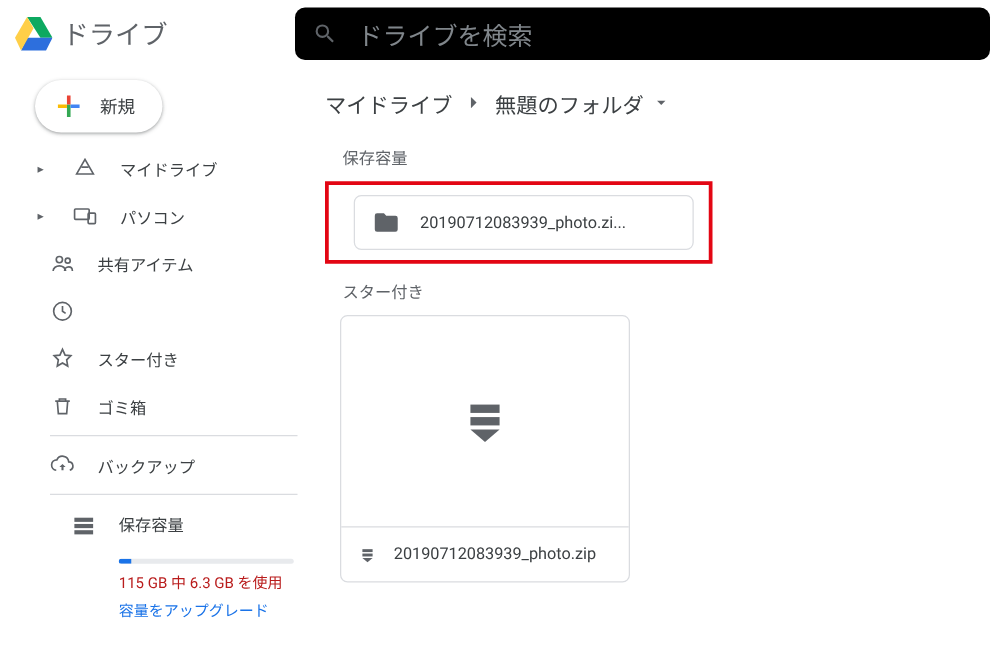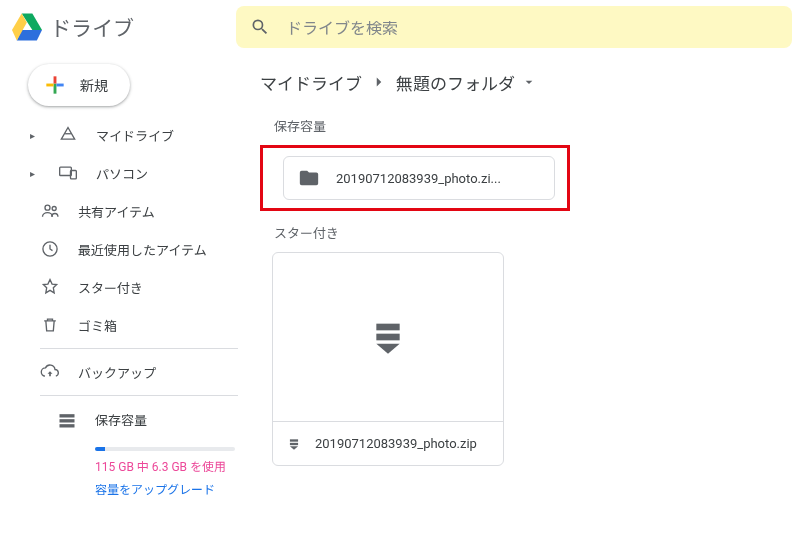--- a/index.html
+++ b/index.html
@@ -29,27 +29,27 @@
     color: #5f6368;
   }
   .search-wrap {
     flex: 1;
     display: flex;
     align-items: center;
   }
   .search {
     display: flex;
     align-items: center;
-    background: #fef9c3;
+    background: #000000;
     width: 100%;
     height: 42px;
     border-radius: 8px;
     padding: 0 14px;
     gap: 16px;
-    font-size: 16px;
+    font-size: 20px;
     color: #5f6368;
   }
   .search-text { color: #80868b; }
 
   
   .body {
     display: flex;
     height: calc(100% - 54px);
     padding-left: 16px;
   }
@@ -255,21 +255,20 @@
       <span>共有アイテム</span>
     </div>
 
     <div class="sb-item no-tri">
       <span class="ic">
         <svg width="20" height="20" viewBox="0 0 24 24" fill="none" stroke="#5f6368" stroke-width="1.6">
             <circle cx="12" cy="12" r="8.5"></circle>
             <path d="M12 7v5l3 2"></path>
           </svg>
       </span>
-      <span>最近使用したアイテム</span>
     </div>
 
     <div class="sb-item no-tri">
       <span class="ic">
         <svg width="20" height="20" viewBox="0 0 24 24" fill="none" stroke="#5f6368" stroke-width="1.6">
             <path d="m12 3 2.5 5.5L20 9l-4 4 1 6-5-3-5 3 1-6-4-4 5.5-.5z"></path>
           </svg>
       </span>
       <span>スター付き</span>
     </div>
@@ -303,21 +302,21 @@
             <rect x="3" y="5" width="18" height="4"></rect>
             <rect x="3" y="11" width="18" height="4"></rect>
             <rect x="3" y="17" width="18" height="4"></rect>
           </svg>
       </span>
       <div class="storage-col">
         <span style="font-size:13px; padding-top:10px;">保存容量</span>
         <div class="bar">
             <div></div>
           </div>
-        <span style="color:#ec4899;">115 GB 中 6.3 GB を使用</span>
+        <span style="color:#b91c1c;">115 GB 中 6.3 GB を使用</span>
         <span class="upgrade">容量をアップグレード</span>
       </div>
     </div>
   </div>
 
   <div class="main">
     <div class="crumbs">
       <span>マイドライブ</span>
       <span class="chev">
         <svg width="18" height="18" viewBox="0 0 24 24" fill="#5f6368">

